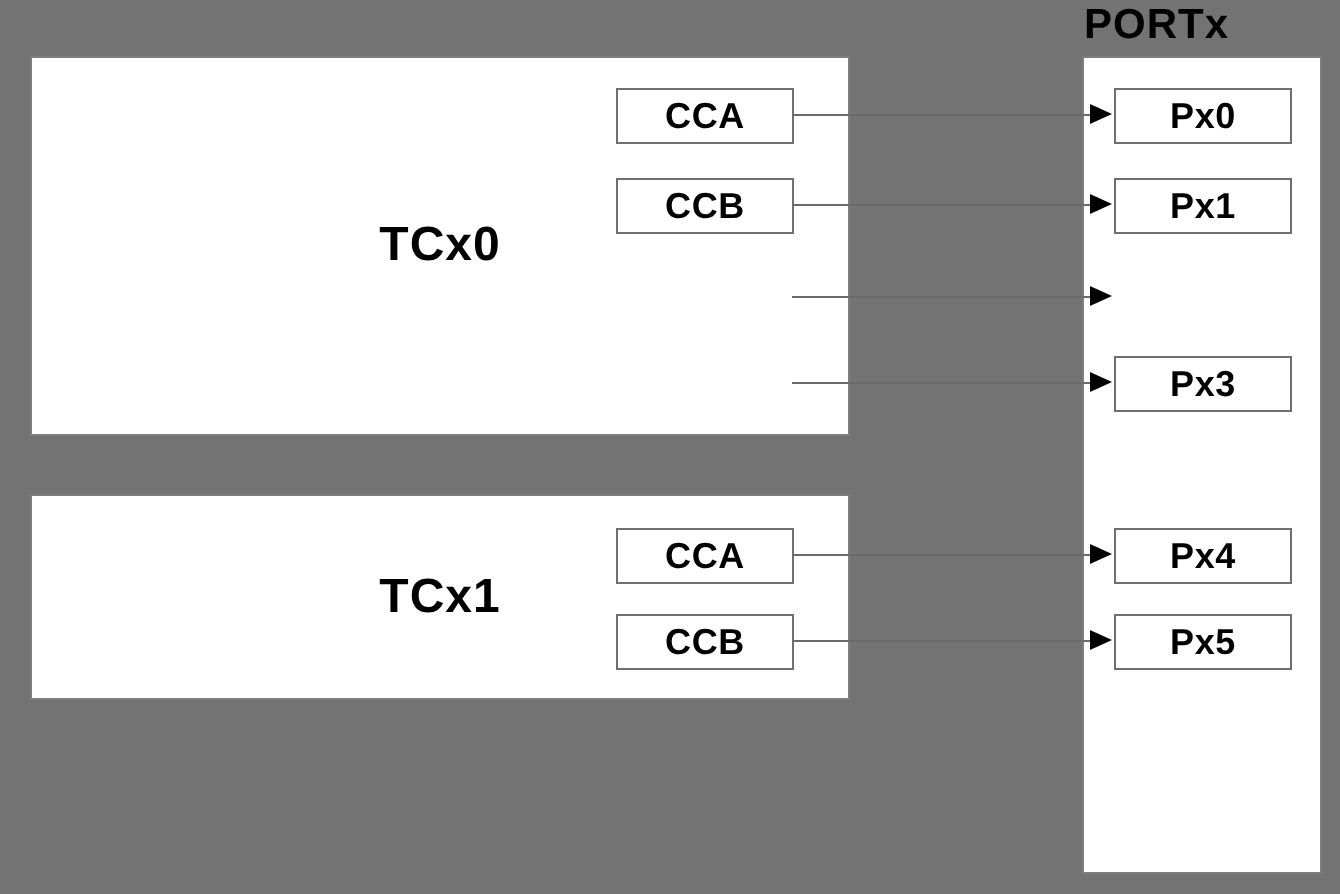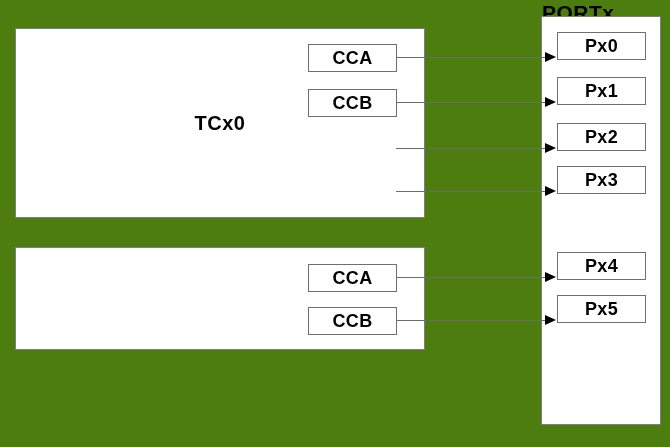--- a/index.html
+++ b/index.html
@@ -4,21 +4,21 @@
 <style>
   html, body {
     margin: 0;
     padding: 0;
     background: #ffffff;
   }
   .canvas {
     position: relative;
     width: 670px;
     height: 447px;
-    background: #4d7c0f;
+    background: #737373;
     font-family: "Liberation Sans", sans-serif;
     overflow: hidden;
     text-align: center;
   }
   .port-title {
     position: absolute;
     left: 542px;
     top: 1px;
     font-size: 21px;
     font-weight: bold;
@@ -30,23 +30,23 @@
     position: absolute;
     box-sizing: border-box;
     border: 1px solid #7e7e7e;
     background: #ffffff;
     display: flex;
     align-items: center;
     justify-content: center;
   }
   .timer-tc0 { left: 15px; top: 28px; width: 410px; height: 190px; }
   .timer-tc1 { left: 15px; top: 247px; width: 410px; height: 103px; }
-  .port-block { left: 541px; top: 16px; width: 120px; height: 409px; }
+  .port-block { left: 541px; top: 28px; width: 120px; height: 409px; }
   .block-label {
-    font-size: 20px;
+    font-size: 24px;
     font-weight: bold;
     color: #000000;
     letter-spacing: 0.5px;
   }
   .small-box {
     position: absolute;
     box-sizing: border-box;
     width: 89px;
     height: 28px;
     border: 1px solid #6f6f6f;
@@ -89,37 +89,35 @@
     <span class="block-label">TCx0</span>
     <div class="small-box ch" style="top:15px">
         <span>CCA</span>
       </div>
     <div class="small-box ch" style="top:60px">
         <span>CCB</span>
       </div>
   </div>
 
   <div class="block timer-tc1">
+    <span class="block-label">TCx1</span>
     <div class="small-box ch" style="top:16px">
         <span>CCA</span>
       </div>
     <div class="small-box ch" style="top:59px">
         <span>CCB</span>
       </div>
   </div>
 
   <div class="block port-block">
     <div class="small-box pin" style="top:15px">
         <span>Px0</span>
       </div>
     <div class="small-box pin" style="top:60px">
         <span>Px1</span>
-      </div>
-    <div class="small-box pin" style="top:106px">
-        <span>Px2</span>
       </div>
     <div class="small-box pin" style="top:149px">
         <span>Px3</span>
       </div>
     <div class="small-box pin" style="top:235px">
         <span>Px4</span>
       </div>
     <div class="small-box pin" style="top:278px">
         <span>Px5</span>
       </div>

